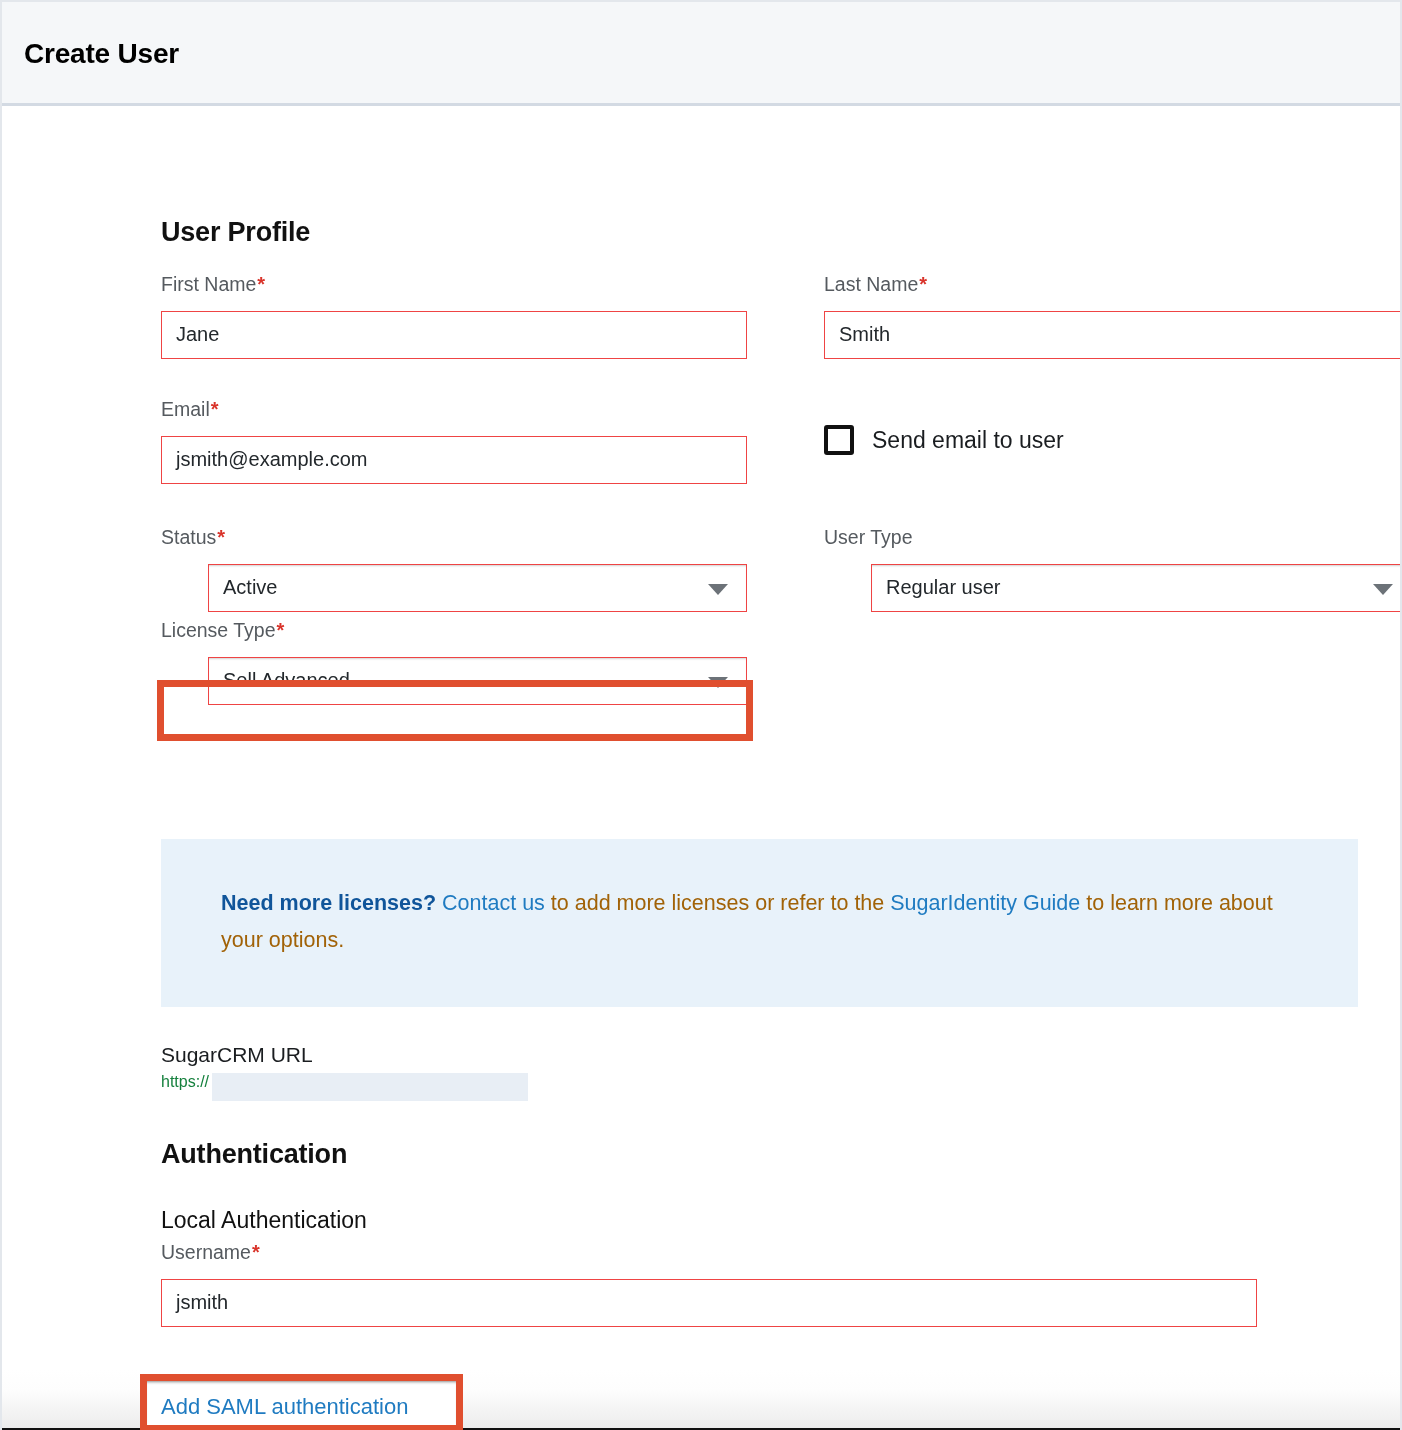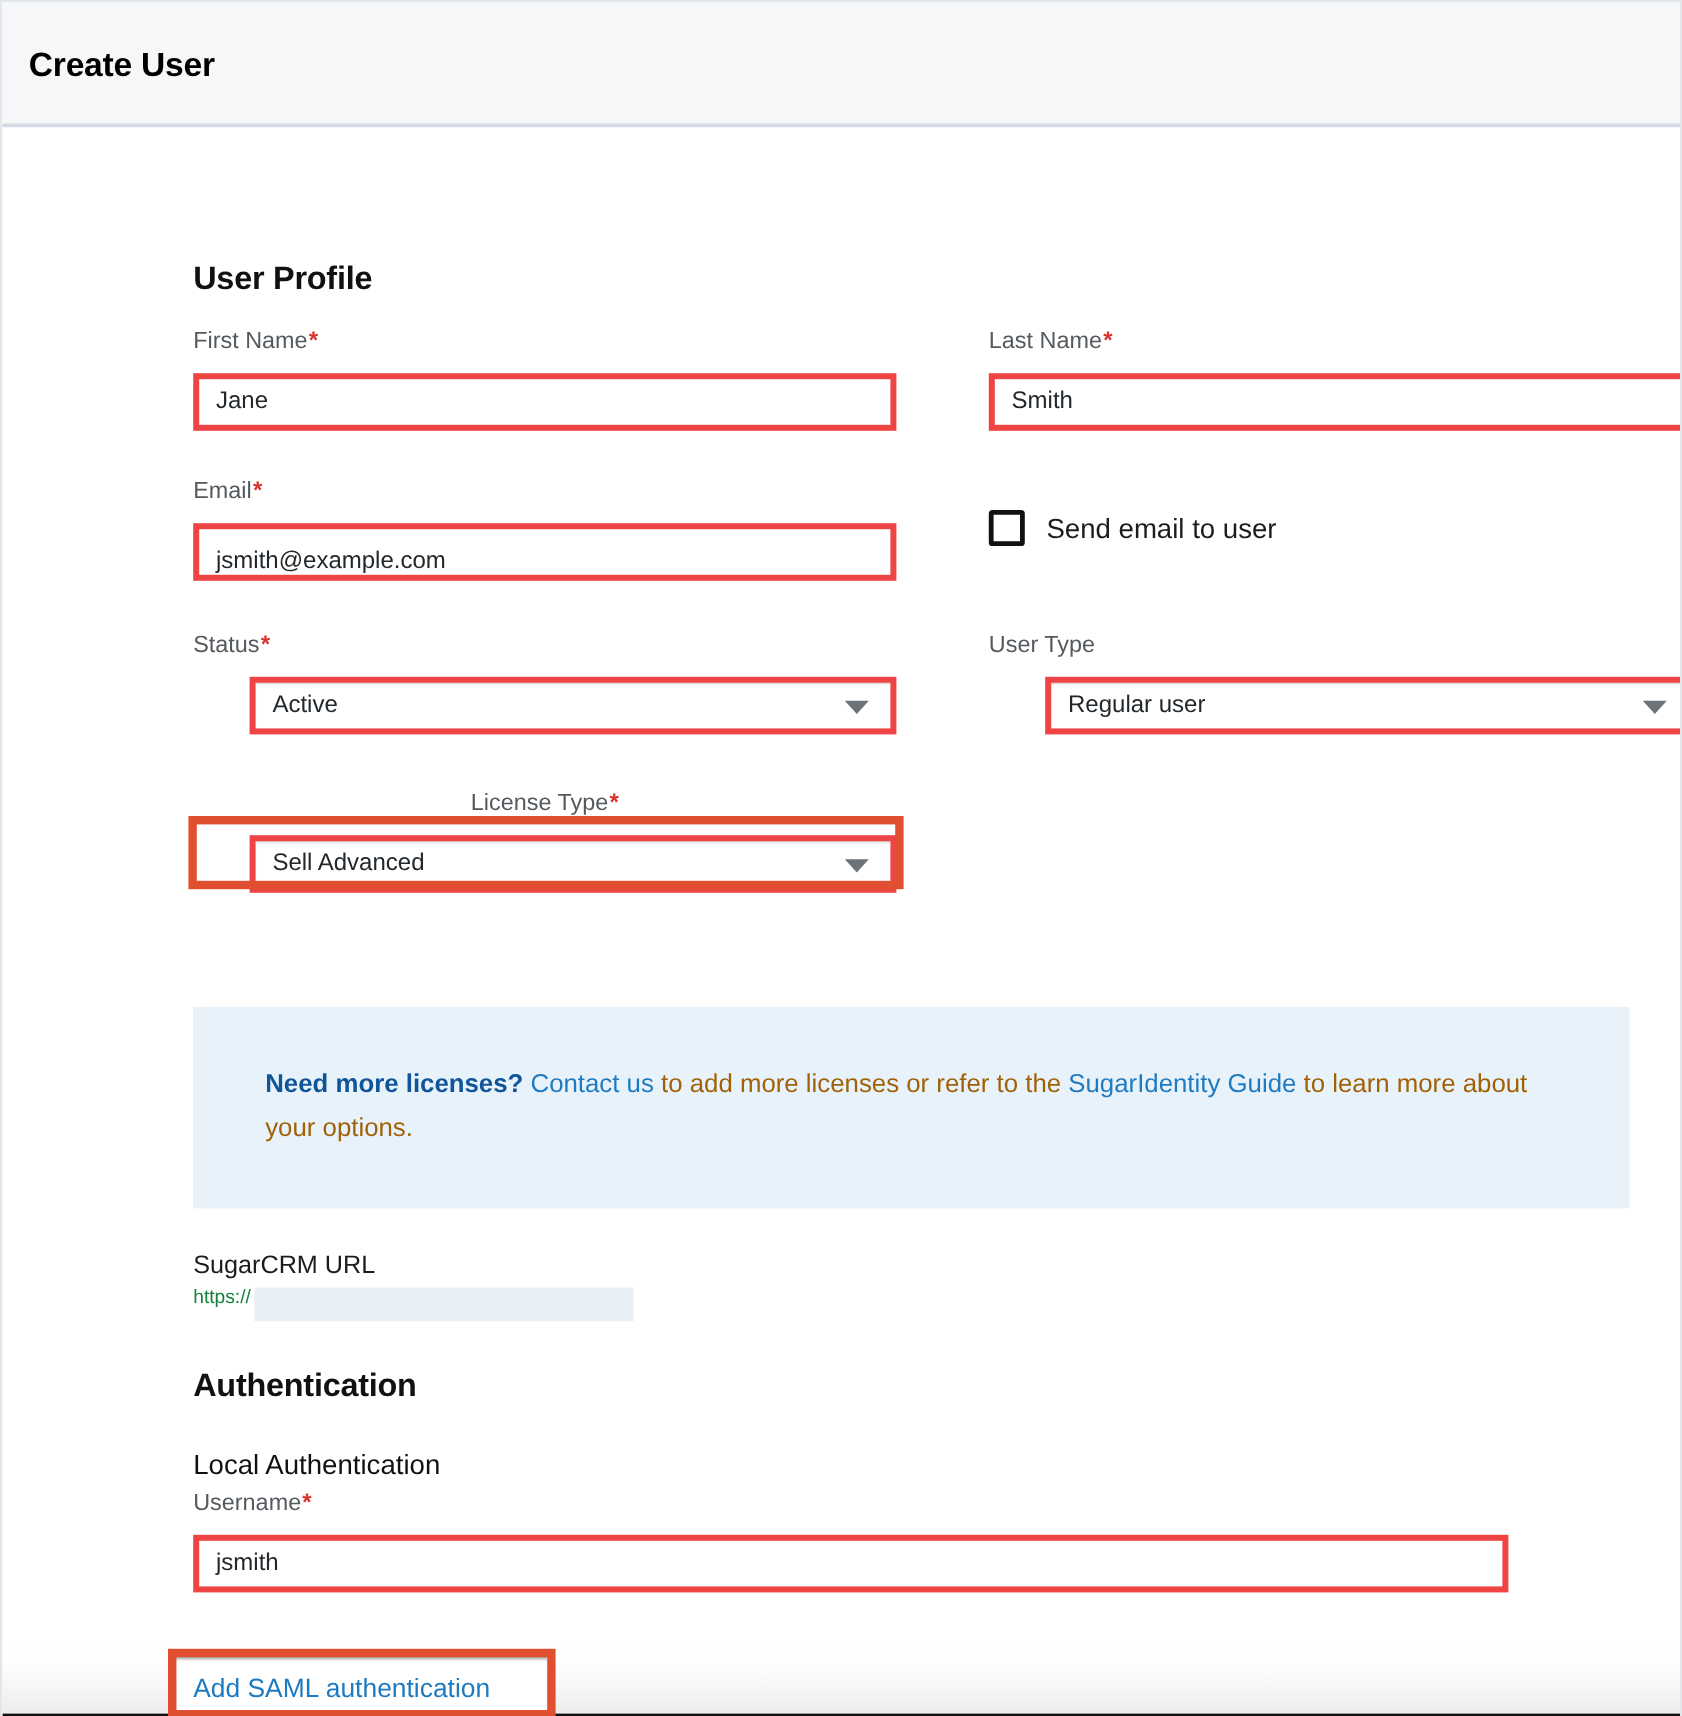--- a/index.html
+++ b/index.html
@@ -69,21 +69,21 @@
     color: #d9342b;
     font-size: 20px;
     font-weight: bold;
     margin-left: 1px;
   }
 
   .textinput, .selectbox {
     box-sizing: border-box;
     height: 48px;
     background: #ffffff;
-    border: 5px solid #ef4444;
+    border: 1px solid #ef4444;
     font-size: 20px;
     color: #23282c;
     display: flex;
     align-items: center;
     padding-left: 14px;
     position: relative;
   }
   .selectbox .caret {
     position: absolute;
     right: 18px;
@@ -233,21 +233,21 @@
         <div class="textinput" style="margin-top:16px;">
           <span>Smith</span>
         </div>
       </div>
     </div>
 
     <div class="row" style="position:absolute; left:0; top:290px; width:1215px; height:96px;">
 
       <div class="col-left">
         <div class="field-label"><span>Email</span><span class="req">*</span></div>
-        <div class="textinput" style="margin-top:16px;align-items:flex-end;">
+        <div class="textinput" style="margin-top:16px;">
           <span>jsmith@example.com</span>
         </div>
       </div>
 
       <div class="col-right" style="top:26px;">
         <div class="checkrow">
           <div class="checkbox"></div>
           <div class="checklabel">Send email to user</div>
         </div>
       </div>
@@ -265,21 +265,21 @@
 
       <div class="col-right">
         <div class="field-label"><span>User Type</span><span class="req"></span></div>
         <div class="selectbox" style="margin-top:16px;">
           <span>Regular user</span>
           <span class="caret"></span>
         </div>
       </div>
     </div>
 
-    <div class="row" style="position:absolute; left:0; top:550px; width:1215px; height:96px;text-align:center;">
+    <div class="row" style="position:absolute; left:0; top:511px; width:1215px; height:96px;">
       <div class="col-left">
         <div class="field-label"><span>License Type</span><span class="req">*</span></div>
         <div class="selectbox" style="margin-top:16px;">
           <span>Sell Advanced</span>
           <span class="caret"></span>
         </div>
       </div>
     </div>
 
     <div class="banner" style="position:absolute; left:0; top:730px; width:1197px;">

